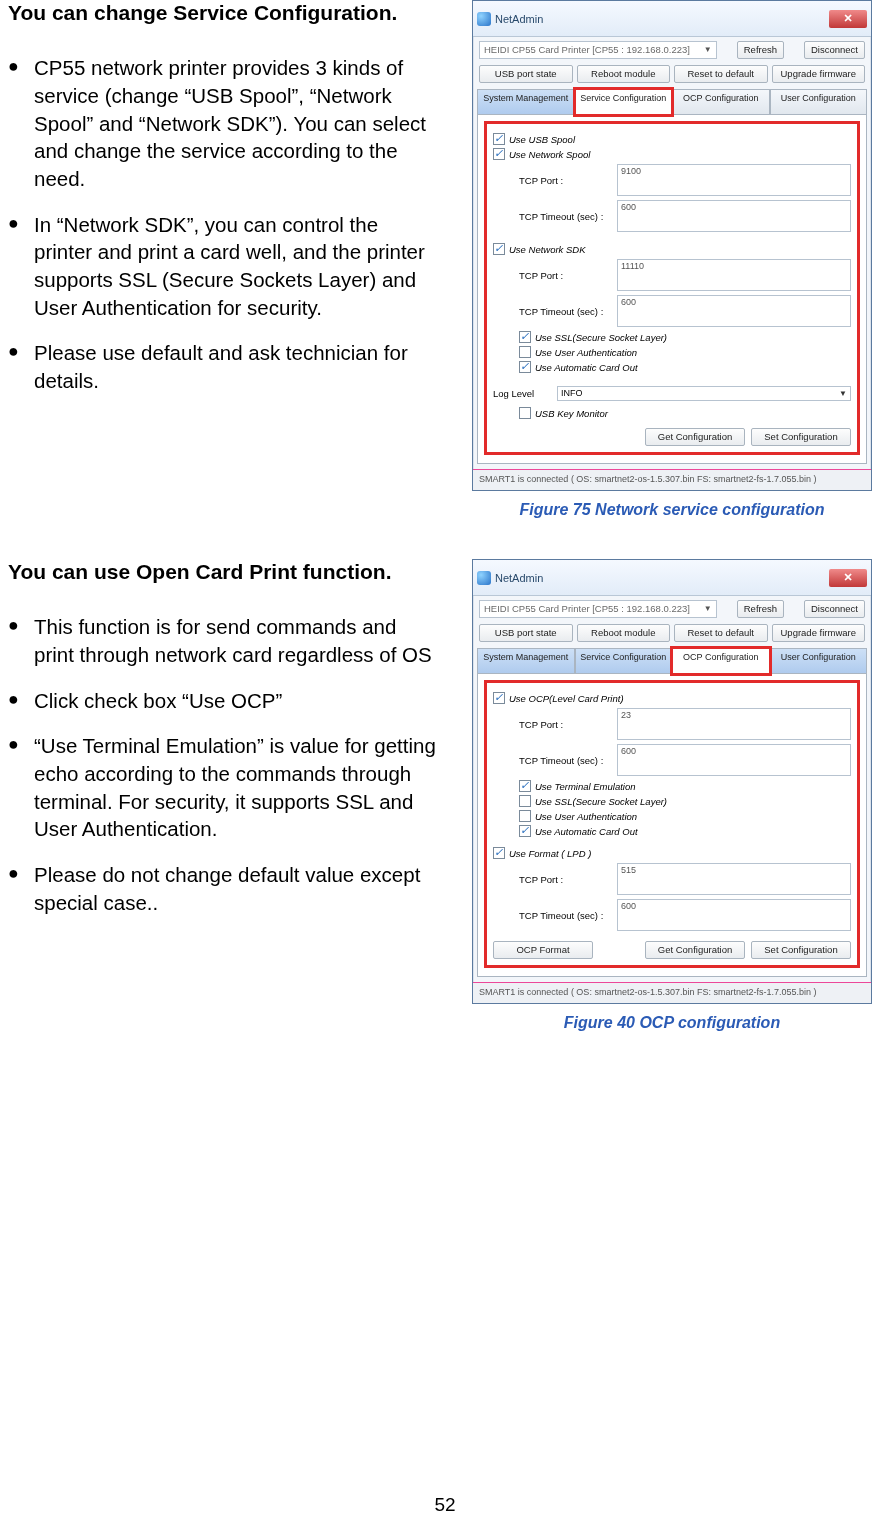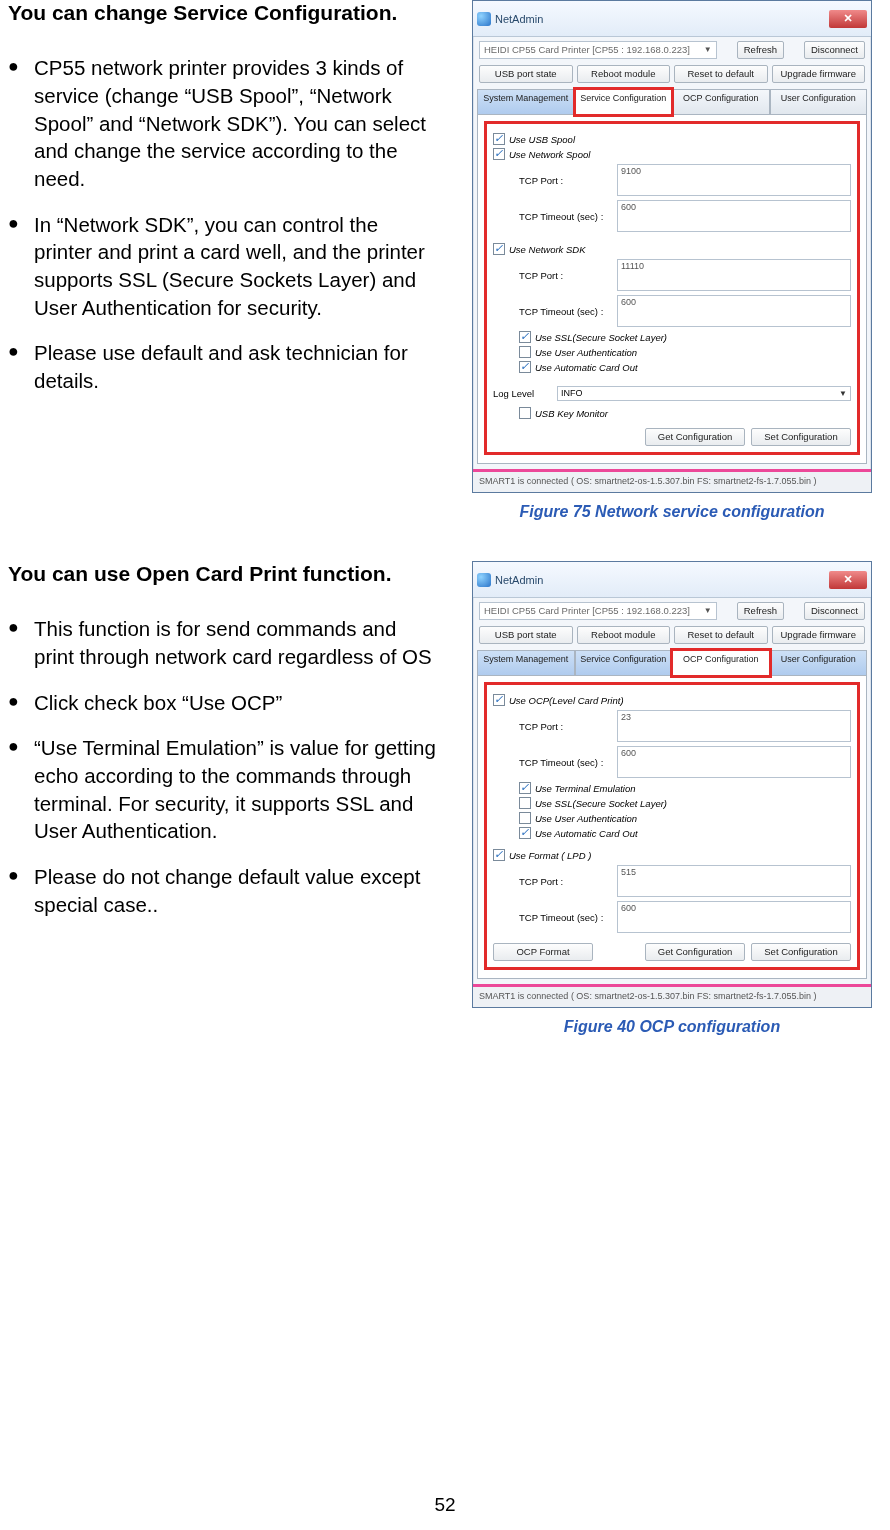--- a/index.html
+++ b/index.html
@@ -257,21 +257,21 @@
     justify-content: flex-end;
     gap: 6px;
     padding: 6px 0 2px 0;
   }
   .bottom-btn-row.full { justify-content: space-between; }
   .bottom-btn-row .btn { min-width: 100px; }
   .status {
     font-size: 9px;
     color: #555;
     padding: 4px 6px 6px 6px;
-    border-top: 3px solid #ec4899;
+    border-top: 1px solid #ec4899;
     background: #eef1f5;
   }
   .spacer4 { height: 4px; }
 </style>
 </head>
 <body>
 
 <div class="page">
 
   <div class="section">

